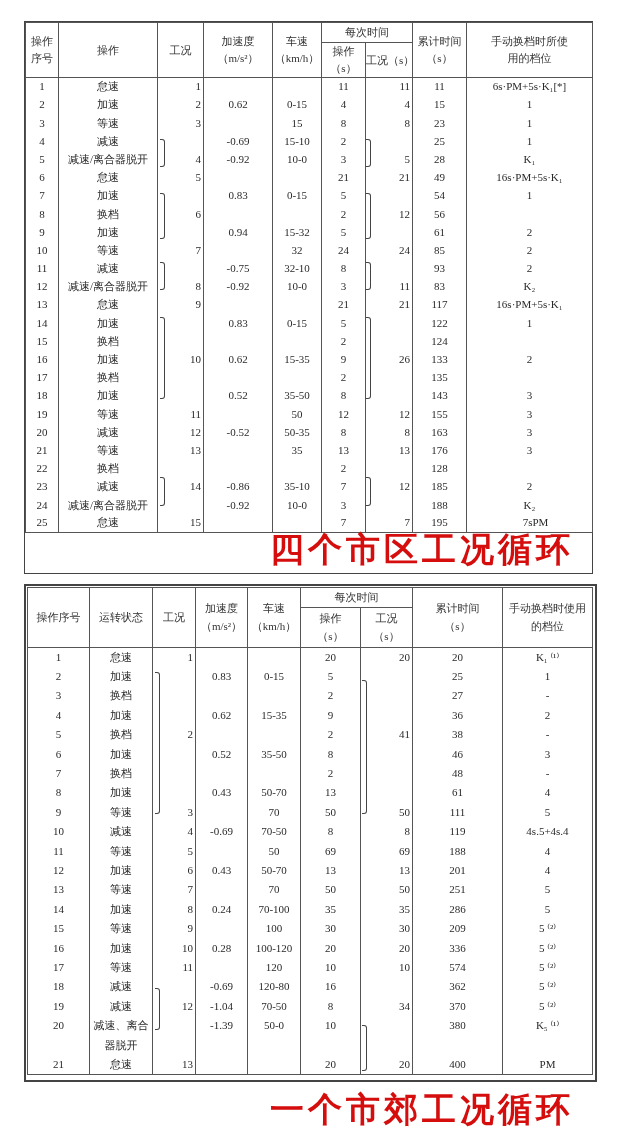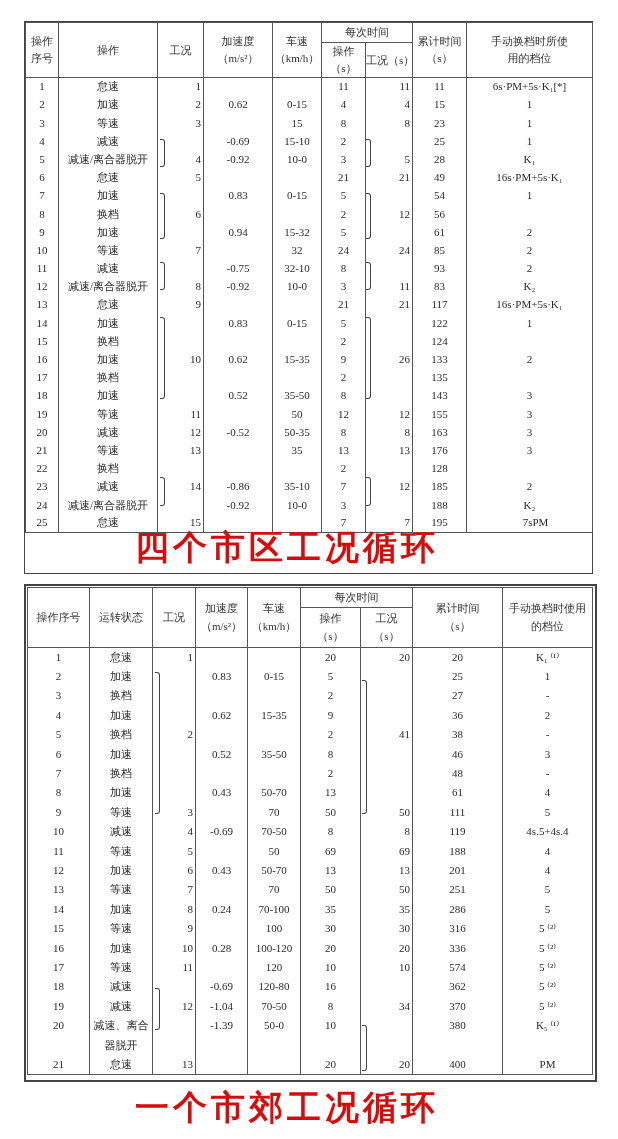--- a/index.html
+++ b/index.html
@@ -4,22 +4,22 @@
 <style>
   html, body { margin:0; padding:0; background:#ffffff; }
   body { width:618px; height:1139px; position:relative; overflow:hidden;
          font-family:"Liberation Serif","DejaVu Serif",serif; color:#2a2a2a; }
   .tbl { position:absolute; border-collapse:collapse; table-layout:fixed; font-size:11px; }
   .tbl td, .tbl th { padding:0; text-align:center; vertical-align:middle; font-weight:normal; white-space:nowrap; line-height:1; }
   .tbl thead th { border:1px solid #555; color:#333; font-size:11px; line-height:1.55; }
   .tbl tbody td { border-left:1px solid #555; border-right:1px solid #555; }
   .tbl .r { text-align:right; padding-right:2px; }
   .frame { position:absolute; border:1.5px solid #444; }
-  .title { position:absolute; left:0; width:574px; text-align:center;
-           color:#d50d0d; font-family:Liberation Mono, monospace; font-weight:bold;
+  .title { position:absolute; left:0; width:574px; text-align:right;
+           color:#d50d0d; font-family:Liberation Serif, serif; font-weight:bold;
            letter-spacing:4px; }
   .brace { position:absolute; border:1px solid #444; border-left:none; width:4px; border-radius:0 3px 3px 0; }
 </style>
 </head>
 <body>
 
 <div class="frame" style="left:24px; top:21px; width:567px; height:551px;"></div>
 <table class="tbl" id="t1" style="left:25px; top:22px; width:567px;">
   <colgroup>
     <col style="width:33px">
@@ -546,21 +546,21 @@
         <td>5</td>
       </tr>
       <tr style="height: 19.4px;">
         <td>15</td>
         <td>等速</td>
         <td class="r">9</td>
         <td></td>
         <td>100</td>
         <td>30</td>
         <td class="r">30</td>
-        <td>316</td>
+        <td>209</td>
         <td>5 ⁽²⁾</td>
       </tr>
       <tr style="height: 19.4px;">
         <td>16</td>
         <td>加速</td>
         <td class="r">10</td>
         <td>0.28</td>
         <td>100-120</td>
         <td>20</td>
         <td class="r">20</td>

